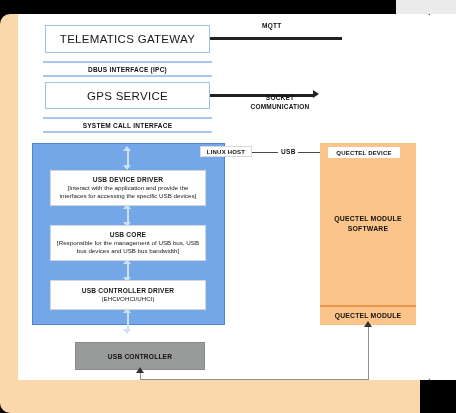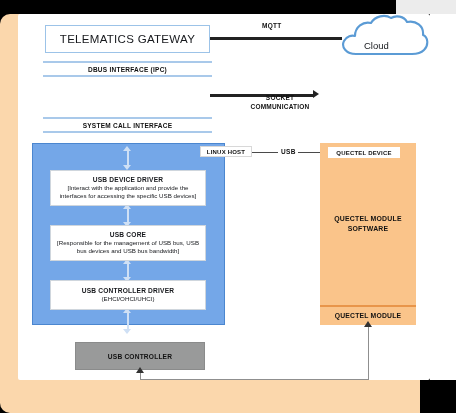--- a/index.html
+++ b/index.html
@@ -106,37 +106,30 @@
 <div id="frame">
 
   <div id="band"></div>
   <div id="topstrip"></div>
   <div id="card"></div>
   <div id="rightstrip"></div>
 
   <div class="hline" style="left:210px;top:37px;width:132px;"></div>
   <div class="lbl-mqtt">MQTT</div>
 
-  <div class="cloud">
-    <svg width="92" height="44" viewBox="0 0 92 44">
-      <path d="M18 40 C8 40 3 33 6 27 C8.5 22 14 21 17 22 C17 13 25 7 33 9
-               C37 2 47 0 53 4 C58 1 66 2 69 8 C78 6 86 12 85 21
-               C90 23 91 31 86 36 C83 39 78 40 74 40 Z" fill="#ffffff" stroke="#5b9bd5" stroke-width="2.1" stroke-linejoin="round"></path>
-    </svg>
-    <div class="cap">Cloud</div>
-  </div>
 
   <div class="obox bluebox t-gateway">TELEMATICS GATEWAY</div>
 
   <div class="rail rail-dbus">
     <div class="ln"></div>
     <div class="lbl">DBUS INTERFACE (IPC)</div>
     <div class="ln"></div>
   </div>
 
+  <div class="obox bluebox t-gps">GPS SERVICE</div>
 
   <div class="hline" style="left:210px;top:94px;width:104px;"></div>
   <div class="arrowR" style="left:313px;top:90px;"></div>
   <div class="lbl-socket">
     <div>SOCKET</div>
     <div>COMMUNICATION</div>
   </div>
 
 
   <div class="rail rail-sys">

